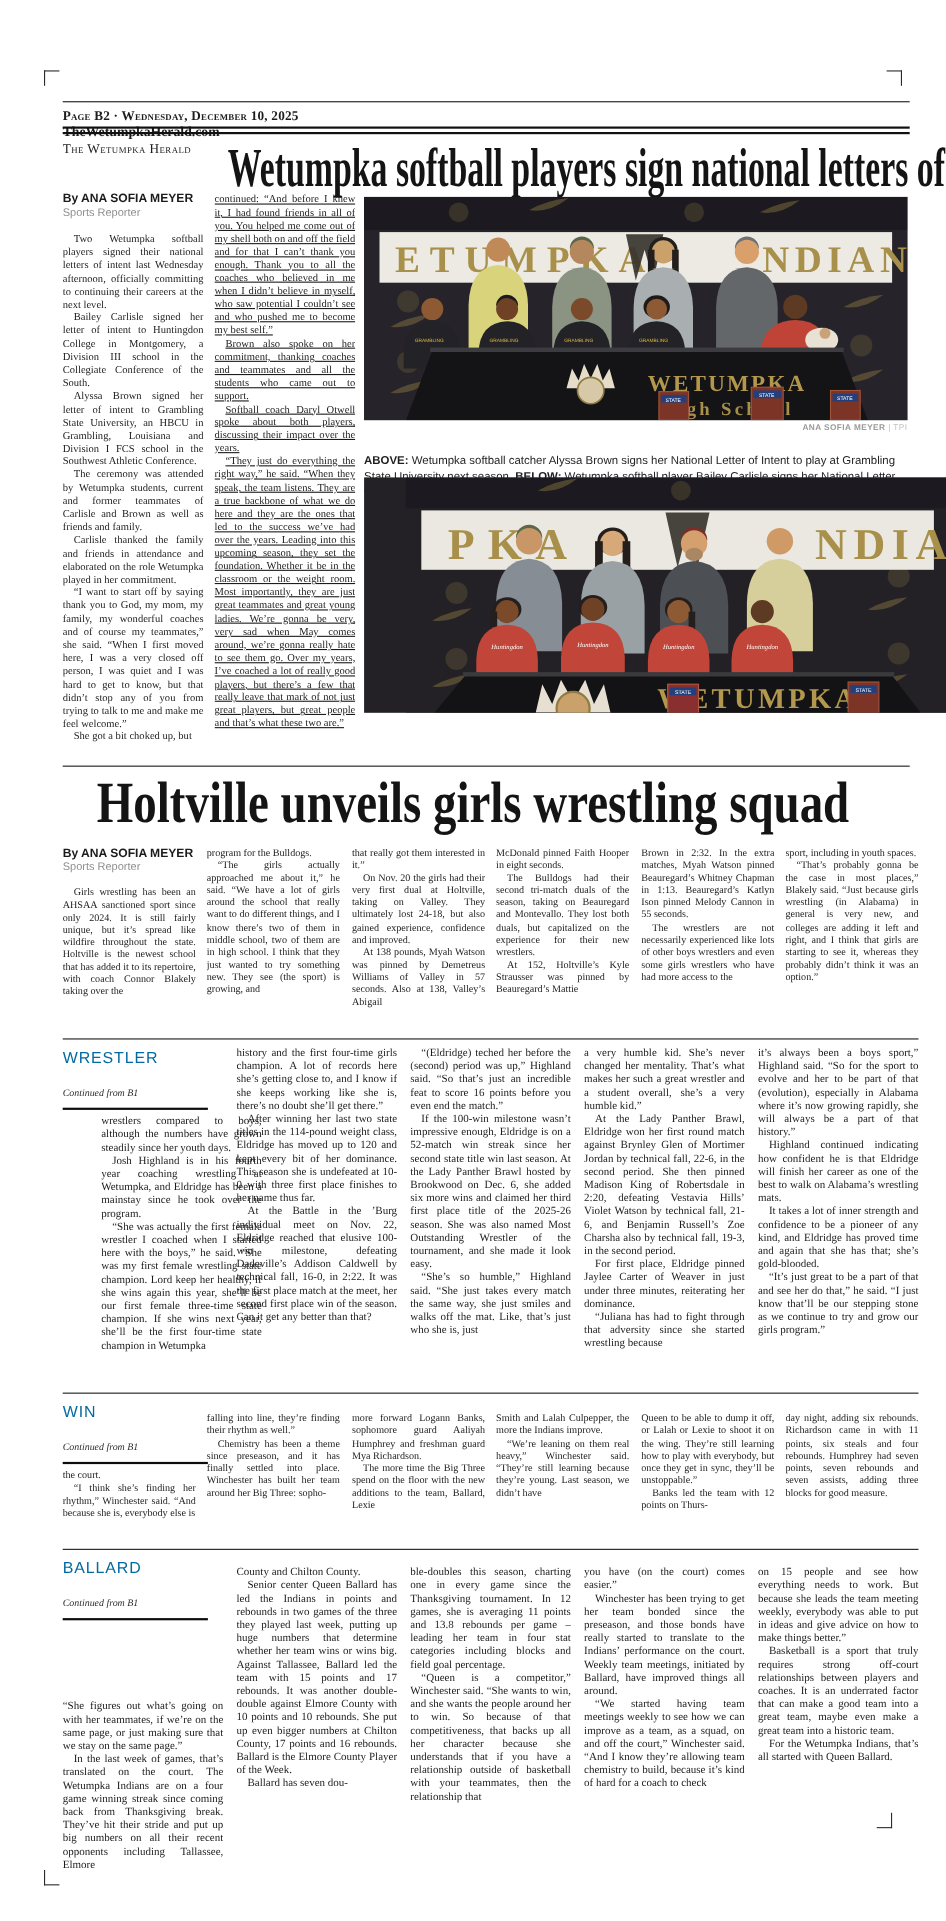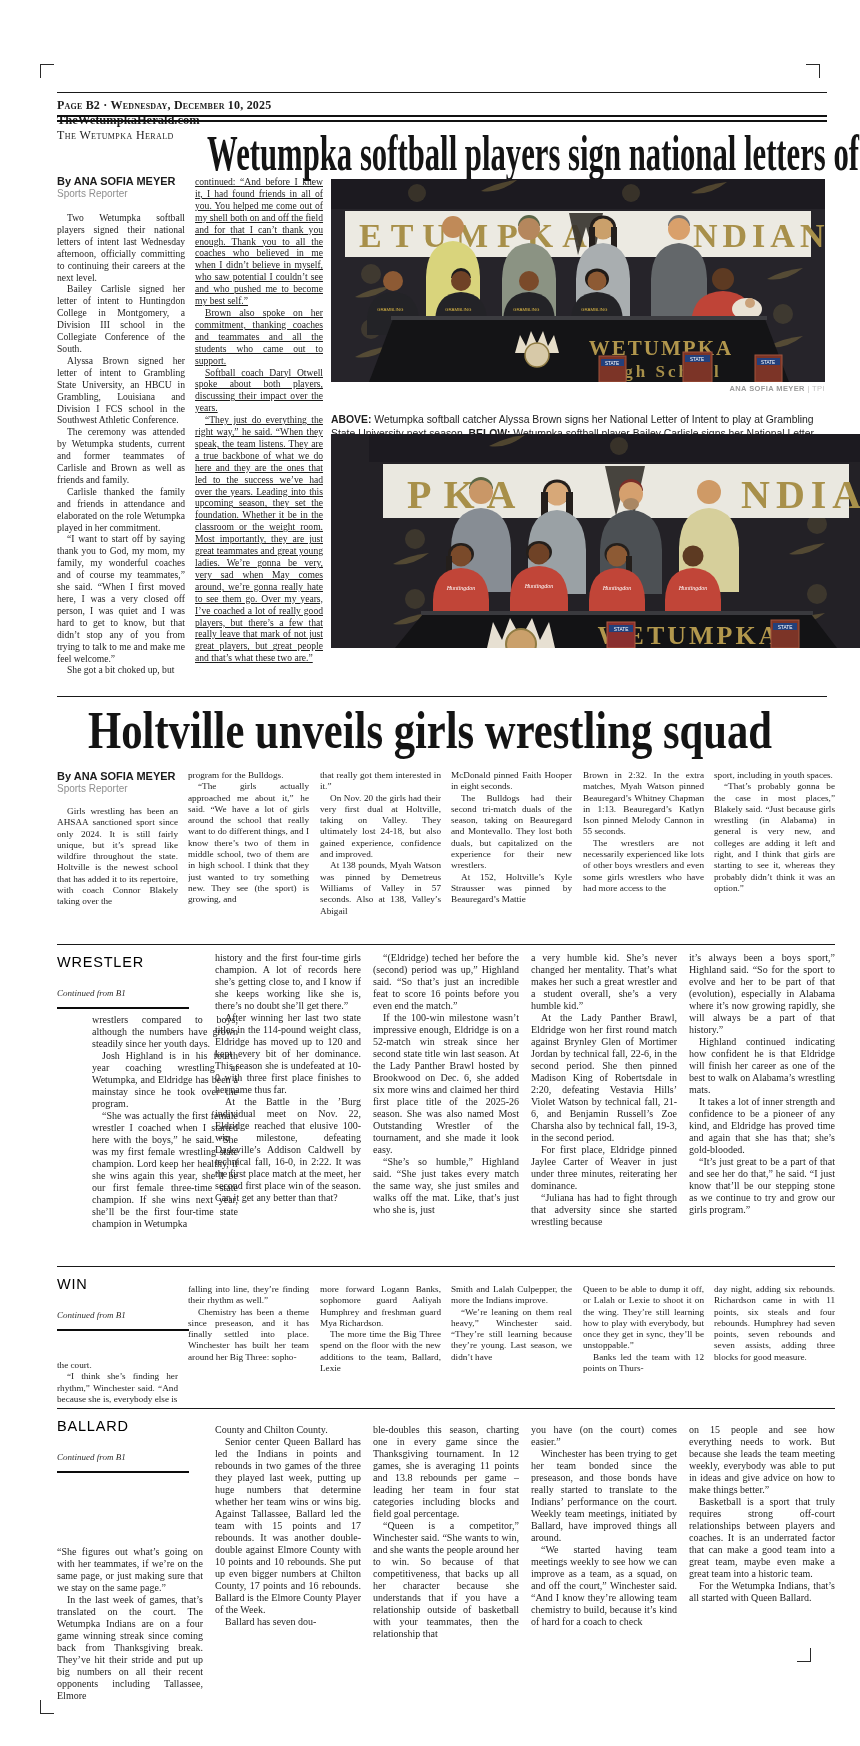--- a/index.html
+++ b/index.html
@@ -33,21 +33,21 @@
   .byline .brole{font-size:10px;color:#8f8f8f;margin-top:1px;}
   
   .col{position:absolute;overflow:hidden;}
   .col p{margin:0;text-align:justify;text-indent:10px;}
   .col.cont p:first-child{text-indent:0;}
   .t2{font-size:9.6px;line-height:11.9px;}
   .t6{font-size:9.2px;line-height:11.3px;}
   .t5{font-size:10px;line-height:12px;}
   
   .jumphead{position:absolute;width:132px;border-bottom:2px solid #0c0c0c;padding-bottom:9px;}
-  .jumphead .slug{font-family:"Liberation Sans",sans-serif;font-size:14.5px;letter-spacing:.8px;color:#000000;}
+  .jumphead .slug{font-family:"Liberation Sans",sans-serif;font-size:14.5px;letter-spacing:.8px;color:#0369a1;}
   .jumphead .contline{font-style:italic;font-size:9px;color:#2d2d2d;margin-top:18px;}
   
   .credit{position:absolute;text-align:right;font-family:"Liberation Sans",sans-serif;
           font-size:7.5px;font-weight:700;color:#9a9a9a;letter-spacing:.4px;}
   .credit .org{color:#c0c0c0;font-weight:400;}
   .caption{position:absolute;font-family:"Liberation Sans",sans-serif;font-size:10.4px;
            line-height:13.6px;color:#1f1f1f;text-align:left;}
   .caption b{font-weight:700;}
   .photo{position:absolute;overflow:hidden;background:#232126;}
   .photo svg{display:block;}
@@ -377,21 +377,21 @@
       <p>Highland continued indicating how confident he is that Eldridge will finish her career as one of the best to walk on Alabama’s wrestling mats.</p>
       <p>It takes a lot of inner strength and confidence to be a pioneer of any kind, and Eldridge has proved time and again that she has that; she’s gold-blooded.</p>
       <p>“It’s just great to be a part of that and see her do that,” he said. “I just know that’ll be our stepping stone as we continue to try and grow our girls program.”</p>
     </div>
 
   <div class="hrule" style="left:57px;top:1266px;width:778px;"></div>
   <div class="jumphead" style="left:57px;top:1276px;">
     <div class="slug">WIN</div>
     <div class="contline">Continued from B1</div>
   </div>
-  <div class="col t6 cont" style="left:57px;top:1336px;width:121px;height:66px;margin-top:24px;">
+  <div class="col t6 cont" style="left:57px;top:1336px;width:121px;height:66px;">
       <p>the court.</p>
       <p>“I think she’s finding her rhythm,” Winchester said. “And because she is, everybody else is</p>
     </div>
   <div class="col t6 cont" style="left:188px;top:1284px;width:121px;height:120px;">
       <p>falling into line, they’re finding their rhythm as well.”</p>
       <p>Chemistry has been a theme since preseason, and it has finally settled into place. Winchester has built her team around her Big Three: sopho-</p>
     </div>
   <div class="col t6 cont" style="left:320px;top:1284px;width:121px;height:120px;">
       <p>more forward Logann Banks, sophomore guard Aaliyah Humphrey and freshman guard Mya Richardson.</p>
       <p>The more time the Big Three spend on the floor with the new additions to the team, Ballard, Lexie</p>

